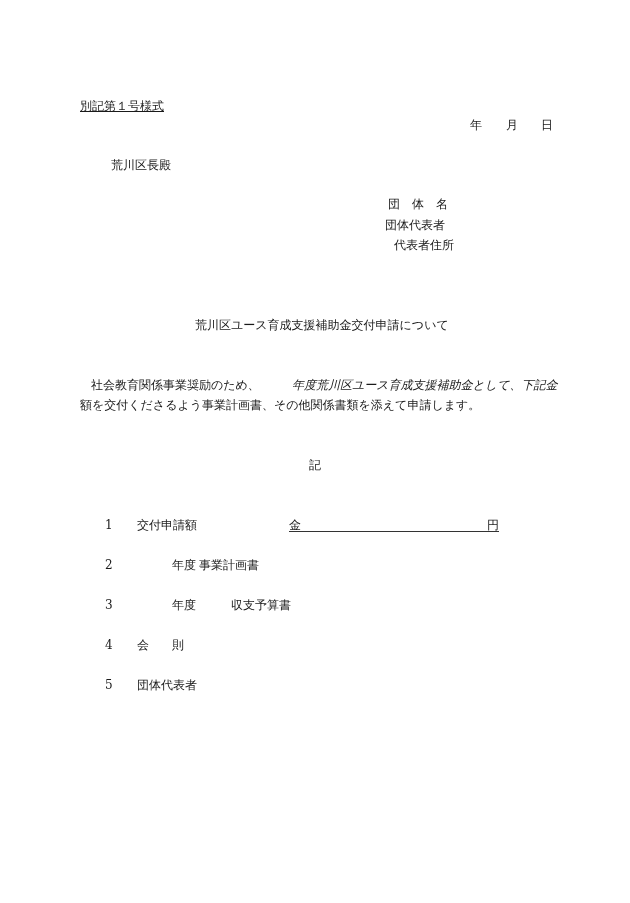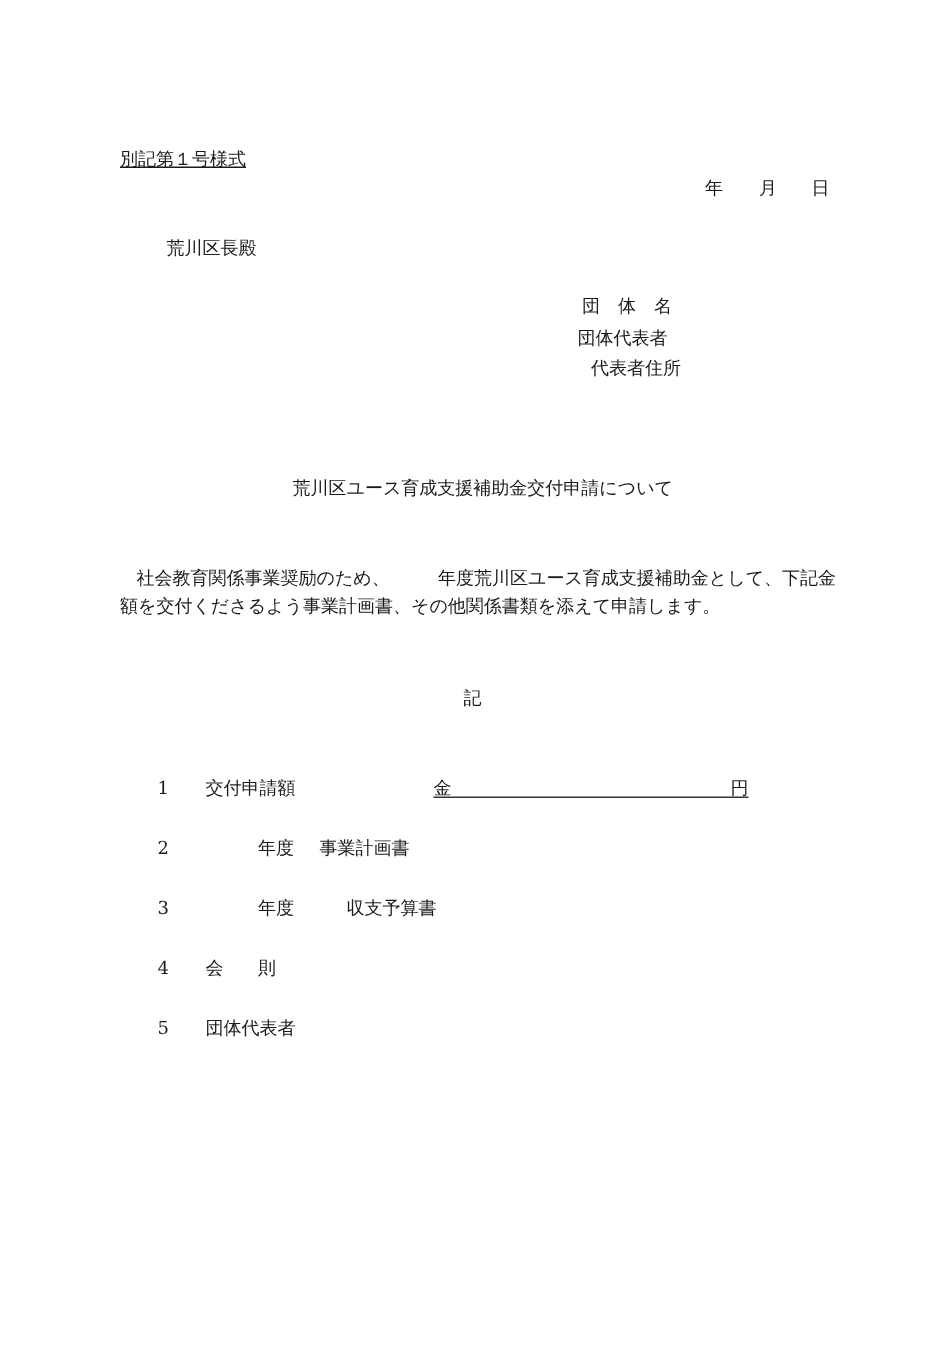--- a/index.html
+++ b/index.html
@@ -27,35 +27,35 @@
 
 <div class="abs" style="left:80px;top:158px;margin-left:31px;">荒川区長殿</div>
 
 <div class="abs" style="left:388px;top:197px;">団　体　名</div>
 <div class="abs" style="left:385px;top:218px;">団体代表者</div>
 <div class="abs" style="left:394px;top:238px;">代表者住所</div>
 
 <div class="abs" style="left:195px;top:318px;">荒川区ユース育成支援補助金交付申請について</div>
 
 <div class="abs" style="left:91px;top:378px;">社会教育関係事業奨励のため、</div>
-<div class="abs" style="left:292px;top:378px;">年度荒川区ユース育成支援補助金として、下記金</div>
-<div class="abs" style="left:80px;top:398px;font-family:Liberation Mono, monospace;">額を交付くださるよう事業計画書、その他関係書類を添えて申請します。</div>
+<div class="abs" style="left:292px;top:378px;font-style:italic;">年度荒川区ユース育成支援補助金として、下記金</div>
+<div class="abs" style="left:80px;top:398px;">額を交付くださるよう事業計画書、その他関係書類を添えて申請します。</div>
 
 <div class="abs" style="left:309px;top:458px;">記</div>
 
 <div class="abs" style="left:105px;top:518px;">1</div>
 <div class="abs" style="left:137px;top:518px;">交付申請額</div>
 <div class="underline-amount">
   <span class="kin">金</span>
   <span class="yen">円</span>
 </div>
 
 <div class="abs" style="left:105px;top:558px;">2</div>
 <div class="abs" style="left:172px;top:558px;">年度</div>
-<div class="abs" style="left:213px;top:558px;text-align:center;">事業計画書</div>
+<div class="abs" style="left:199px;top:558px;text-align:center;">事業計画書</div>
 
 <div class="abs" style="left:105px;top:598px;">3</div>
 <div class="abs" style="left:172px;top:598px;">年度</div>
 <div class="abs" style="left:207px;top:598px;margin-left:24px;">収支予算書</div>
 
 <div class="abs" style="left:105px;top:638px;">4</div>
 <div class="abs" style="left:137px;top:638px;">会</div>
 <div class="abs" style="left:172px;top:638px;">則</div>
 
 <div class="abs" style="left:105px;top:678px;">5</div>

